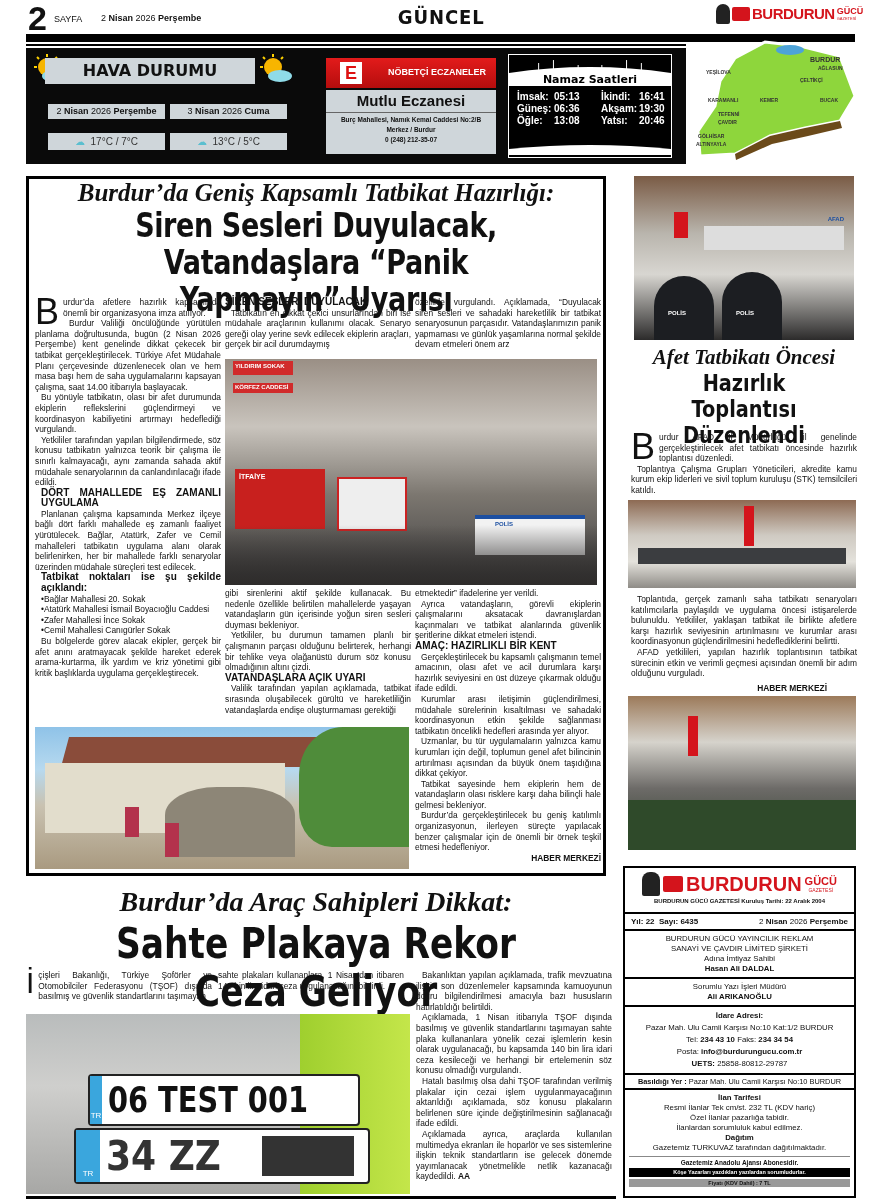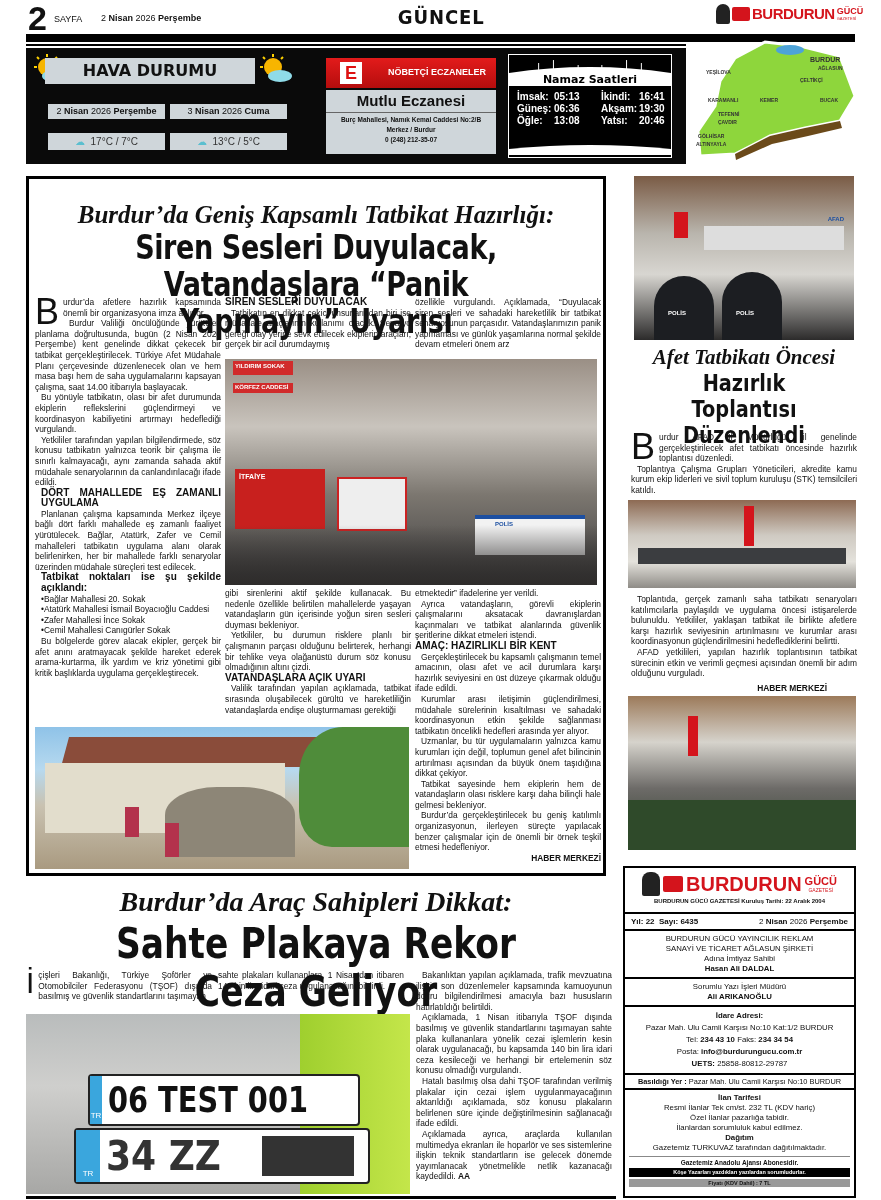--- a/index.html
+++ b/index.html
@@ -162,21 +162,21 @@
       <text x="130" y="66">BUCAK</text>
         <text x="28" y="80">TEFENNİ</text>
       <text x="28" y="88">ÇAVDIR</text>
         <text x="8" y="102">GÖLHİSAR</text>
         <text x="6" y="110">ALTINYAYLA</text>
     </g>
   </svg>
 </div>
 
 <div class="abs art1">
-  <div class="kicker" style="margin-top:22px">Burdur’da Geniş Kapsamlı Tatbikat Hazırlığı:</div>
+  <div class="kicker" style="margin-top:0">Burdur’da Geniş Kapsamlı Tatbikat Hazırlığı:</div>
   <div class="headline">Siren Sesleri Duyulacak,</div>
   <div class="headline">Vatandaşlara “Panik Yapmayın” Uyarısı</div>
 
   <div class="col" style="left:6px;top:118px;width:186px">
     <span class="dropcap">B</span>
     <div>urdur’da afetlere hazırlık kapsamında önemli bir organizasyona imza atılıyor.</div>
     <p>Burdur Valiliği öncülüğünde yürütülen planlama doğrultusunda, bugün (2 Nisan 2026 Perşembe) kent genelinde dikkat çekecek bir tatbikat gerçekleştirilecek. Türkiye Afet Müdahale Planı çerçevesinde düzenlenecek olan ve hem masa başı hem de saha uygulamalarını kapsayan çalışma, saat 14.00 itibarıyla başlayacak.</p>
     <p>Bu yönüyle tatbikatın, olası bir afet durumunda ekiplerin reflekslerini güçlendirmeyi ve koordinasyon kabiliyetini artırmayı hedeflediği vurgulandı.</p>
     <p>Yetkililer tarafından yapılan bilgilendirmede, söz konusu tatbikatın yalnızca teorik bir çalışma ile sınırlı kalmayacağı, aynı zamanda sahada aktif müdahale senaryolarının da canlandırılacağı ifade edildi.</p>
     <h4 style="padding-left:6px">DÖRT MAHALLEDE EŞ ZAMANLI UYGULAMA</h4>
@@ -205,21 +205,21 @@
       </div>
     <div style="position:absolute;left:112px;top:118px;width:70px;height:54px;background:#eee;border:2px solid #c22"></div>
     <div style="position:absolute;left:250px;top:156px;width:110px;height:40px;background:#f2f2f2;border-top:4px solid #1c4fa1">
         <div style="font-size:6px;font-weight:bold;color:#1c4fa1;padding:2px 20px">POLİS</div>
       </div>
     <div style="position:absolute;left:0;bottom:0;width:100%;height:60px;background:linear-gradient(0deg,#2e2c2b,rgba(0,0,0,0))"></div>
   </div>
 
   <div class="col" style="left:196px;top:409px;width:186px">
     <p style="text-indent:0">gibi sirenlerini aktif şekilde kullanacak. Bu nedenle özellikle belirtilen mahallelerde yaşayan vatandaşların gün içerisinde yoğun siren sesleri duyması bekleniyor.</p>
-    <p>Yetkililer, bu durumun risklere planlı bir çalışmanın parçası olduğunu belirterek, herhangi bir tehlike veya olağanüstü durum söz konusu olmadığının altını çizdi.</p>
+    <p>Yetkililer, bu durumun tamamen planlı bir çalışmanın parçası olduğunu belirterek, herhangi bir tehlike veya olağanüstü durum söz konusu olmadığının altını çizdi.</p>
     <h4>VATANDAŞLARA AÇIK UYARI</h4>
     <p>Valilik tarafından yapılan açıklamada, tatbikat sırasında oluşabilecek gürültü ve hareketliliğin vatandaşlarda endişe oluşturmaması gerektiği</p>
   </div>
 
   <div class="col" style="left:386px;top:409px;width:186px">
     <p style="text-indent:0">etmektedir” ifadelerine yer verildi.</p>
     <p>Ayrıca vatandaşların, görevli ekiplerin çalışmalarını aksatacak davranışlardan kaçınmaları ve tatbikat alanlarında güvenlik şeritlerine dikkat etmeleri istendi.</p>
     <h4>AMAÇ: HAZIRLIKLI BİR KENT</h4>
     <p>Gerçekleştirilecek bu kapsamlı çalışmanın temel amacının, olası afet ve acil durumlara karşı hazırlık seviyesini en üst düzeye çıkarmak olduğu ifade edildi.</p>
     <p>Kurumlar arası iletişimin güçlendirilmesi, müdahale sürelerinin kısaltılması ve sahadaki koordinasyonun etkin şekilde sağlanması tatbikatın öncelikli hedefleri arasında yer alıyor.</p>
@@ -286,21 +286,21 @@
       </span>
     </div>
     <div style="font-size:6px;font-weight:bold;margin-top:2px">BURDURUN GÜCÜ GAZETESİ Kuruluş Tarihi: 22 Aralık 2004</div>
   </div>
   <div class="seg" style="display:flex;justify-content:space-between;padding:3px 6px;font-size:8px">
     <span><b>Yıl: 22</b>&nbsp;&nbsp;<b>Sayı: 6435</b></span>
     <span><span>2</span> <b>Nisan</b> <span>2026</span> <b>Perşembe</b></span>
   </div>
   <div class="seg" style="padding:3px 0;line-height:10px">
     <div>BURDURUN GÜCÜ YAYINCILIK REKLAM</div>
-    <div>SANAYİ VE TİCARET AĞLASUN ŞİRKETİ</div>
+    <div>SANAYİ VE ÇAVDIR LİMİTED ŞİRKETİ</div>
     <div>Adına İmtiyaz Sahibi</div>
     <div style="font-weight:bold">Hasan Ali DALDAL</div>
   </div>
   <div class="seg" style="padding:3px 0;line-height:10px">
     <div>Sorumlu Yazı İşleri Müdürü</div>
     <div style="font-weight:bold">Ali ARIKANOĞLU</div>
   </div>
   <div class="seg" style="padding:3px 16px;line-height:12px">
     <div style="font-weight:bold">İdare Adresi:</div>
     <div>Pazar Mah. Ulu Camii Karşısı No:10 Kat:1/2 BURDUR</div>

